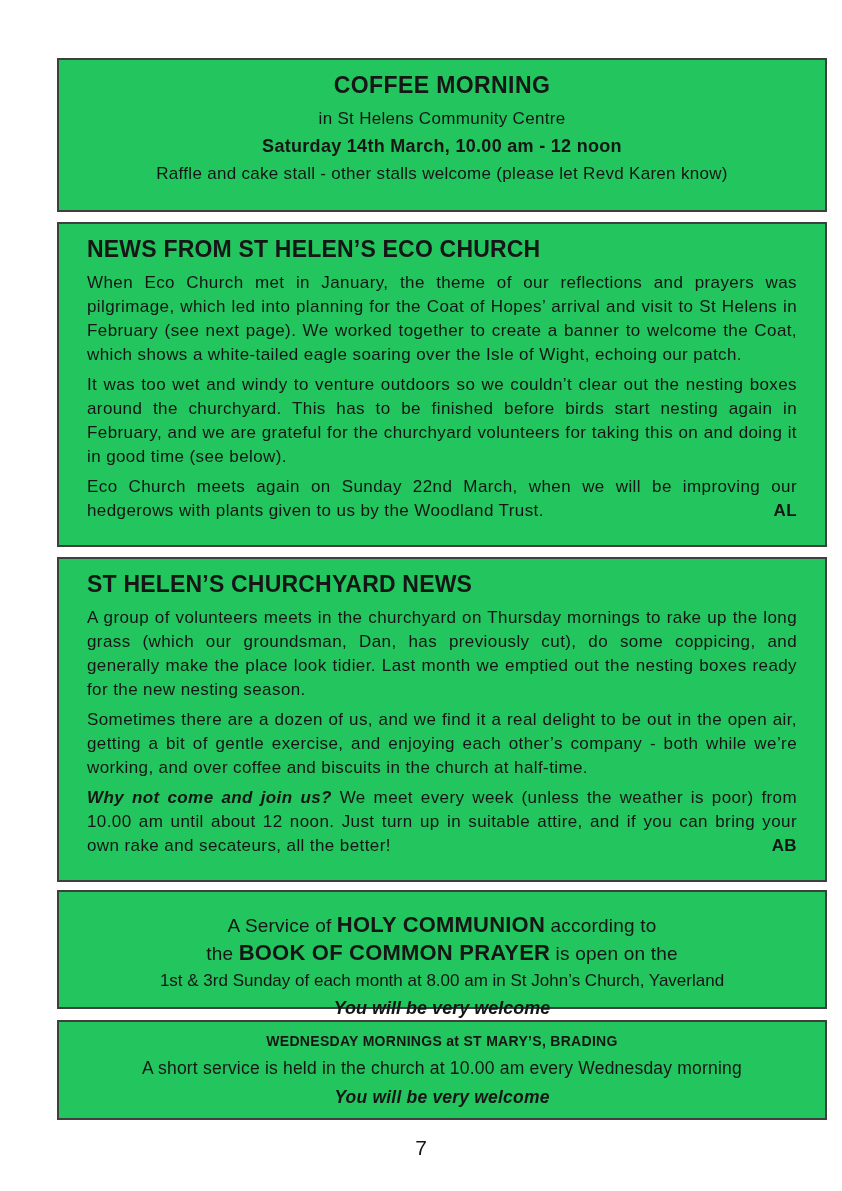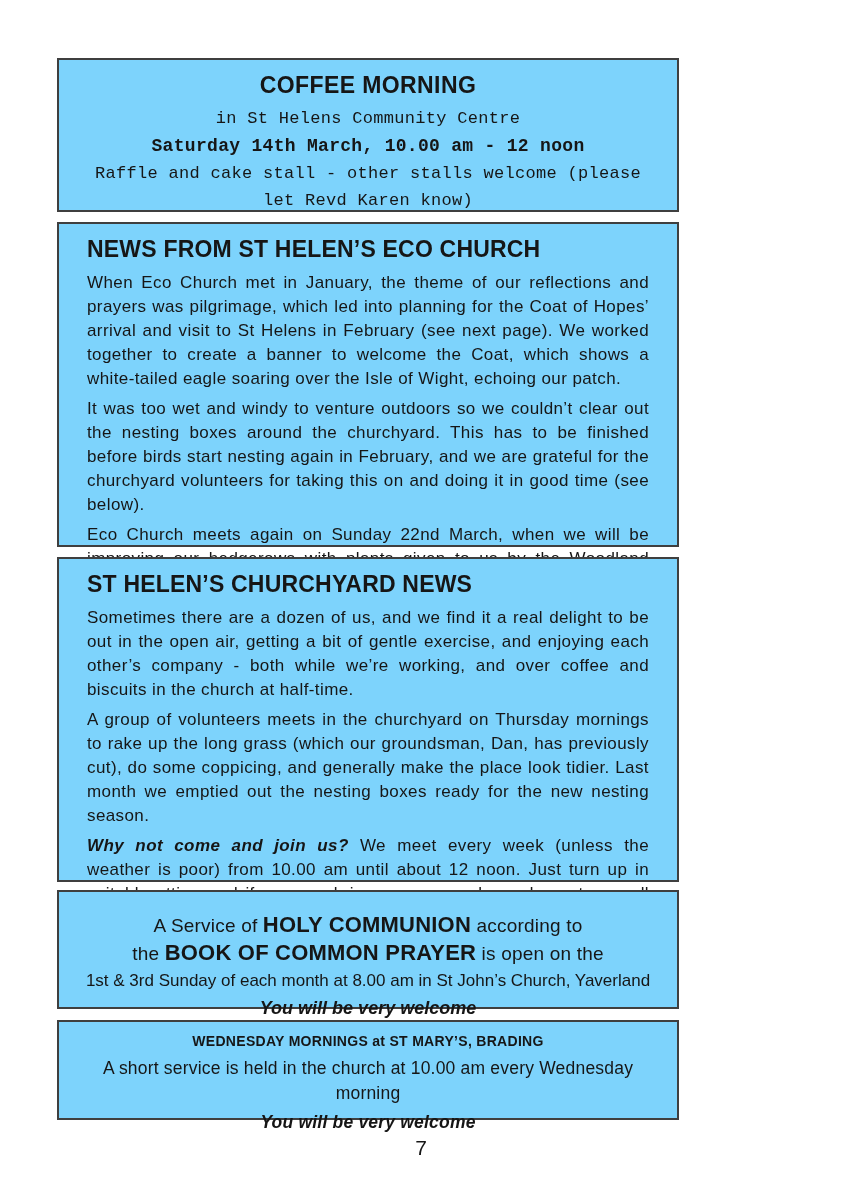--- a/index.html
+++ b/index.html
@@ -7,30 +7,30 @@
     width: 842px; height: 1191px;
     background: #ffffff;
     color: #161616;
     font-family: "Liberation Sans", sans-serif;
     position: relative;
     overflow: hidden;
   }
   .box {
     position: absolute;
     left: 57px;
-    width: 622px;
+    width: 770px;
     box-sizing: border-box;
     border: 2px solid #3f3f3f;
-    background: #7dd3fc;
+    background: #22c55e;
   }
 
   
   #coffee-box { top: 58px; height: 154px; text-align: center; padding: 10px 16px; }
   #coffee-box h2 { font-size: 23px; margin: 2px 0 6px; letter-spacing: 0.4px; }
-  #coffee-box p  { margin: 0; font-size: 17px; line-height: 27px; letter-spacing: 0.3px; font-family: Liberation Mono, monospace; }
+  #coffee-box p  { margin: 0; font-size: 17px; line-height: 27px; letter-spacing: 0.3px; }
   #coffee-box .dt { font-weight: bold; font-size: 18px; line-height: 28px; }
 
   
   .article { padding: 9px 28px; }
   .article h2 { font-size: 23px; margin: 3px 0 8px; letter-spacing: 0.2px; }
   .article p, .article .rich-para {
     font-size: 17px; line-height: 24px;
     text-align: justify;
     margin: 0 0 6px;
     letter-spacing: 0.4px;
@@ -84,22 +84,22 @@
     <h2>NEWS FROM ST HELEN’S ECO CHURCH</h2>
     <p>When Eco Church met in January, the theme of our reflections and prayers was pilgrimage, which led into planning for the Coat of Hopes’ arrival and visit to St Helens in February (see next page). We worked together to create a banner to welcome the Coat, which shows a white-tailed eagle soaring over the Isle of Wight, echoing our patch.</p>
     <p>It was too wet and windy to venture outdoors so we couldn’t clear out the nesting boxes around the churchyard. This has to be finished before birds start nesting again in February, and we are grateful for the churchyard volunteers for taking this on and doing it in good time (see below).</p>
     <div class="rich-para">
       <span class="byline">AL</span>
     <span class="seg-r">Eco Church meets again on </span><span class="seg-b">Sunday 22nd March,</span><span class="seg-r"> when we will be improving our hedgerows with plants given to us by the Woodland Trust.</span></div>
   </section>
 
   <section class="box article" id="churchyard-box">
     <h2>ST HELEN’S CHURCHYARD NEWS</h2>
+    <p>A group of volunteers meets in the churchyard on Thursday mornings to rake up the long grass (which our groundsman, Dan, has previously cut), do some coppicing, and generally make the place look tidier. Last month we emptied out the nesting boxes ready for the new nesting season.</p>
     <p>Sometimes there are a dozen of us, and we find it a real delight to be out in the open air, getting a bit of gentle exercise, and enjoying each other’s company - both while we’re working, and over coffee and biscuits in the church at half-time.</p>
-    <p>A group of volunteers meets in the churchyard on Thursday mornings to rake up the long grass (which our groundsman, Dan, has previously cut), do some coppicing, and generally make the place look tidier. Last month we emptied out the nesting boxes ready for the new nesting season.</p>
     <div class="rich-para">
       <span class="byline">AB</span>
     <span class="seg-bi">Why not come and join us?</span><span class="seg-r"> We meet every week (unless the weather is poor) from 10.00 am until about 12 noon. Just turn up in suitable attire, and if you can bring your own rake and secateurs, all the better!</span></div>
   </section>
 
   <section class="box" id="communion-box">
     <p class="line"><span class="seg-r">A Service of </span><span class="seg-blg">HOLY COMMUNION</span><span class="seg-r"> according to</span></p>
     <p class="line"><span class="seg-r">the </span><span class="seg-blg">BOOK OF COMMON PRAYER</span><span class="seg-r"> is open on the</span></p>
     <p class="line line3"><span class="seg-r">1st &amp; 3rd Sunday of each month at </span><span class="seg-b">8.00 am</span><span class="seg-r"> in </span><span class="seg-b">St John’s Church, Yaverland</span></p>
     <p class="welcome">You will be very welcome</p>

